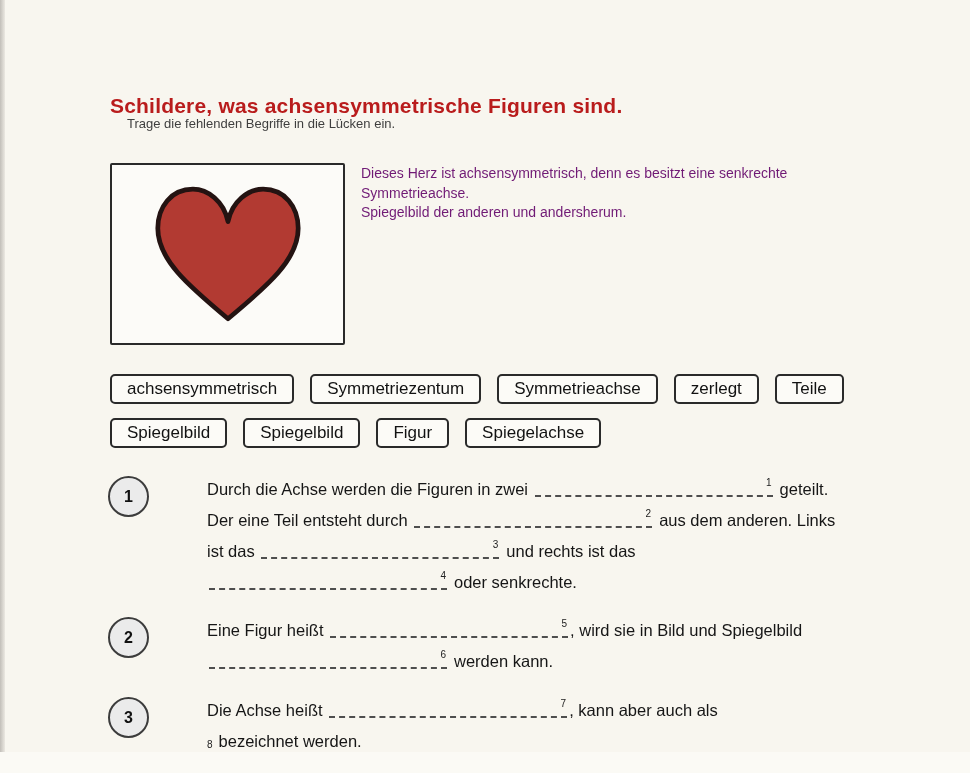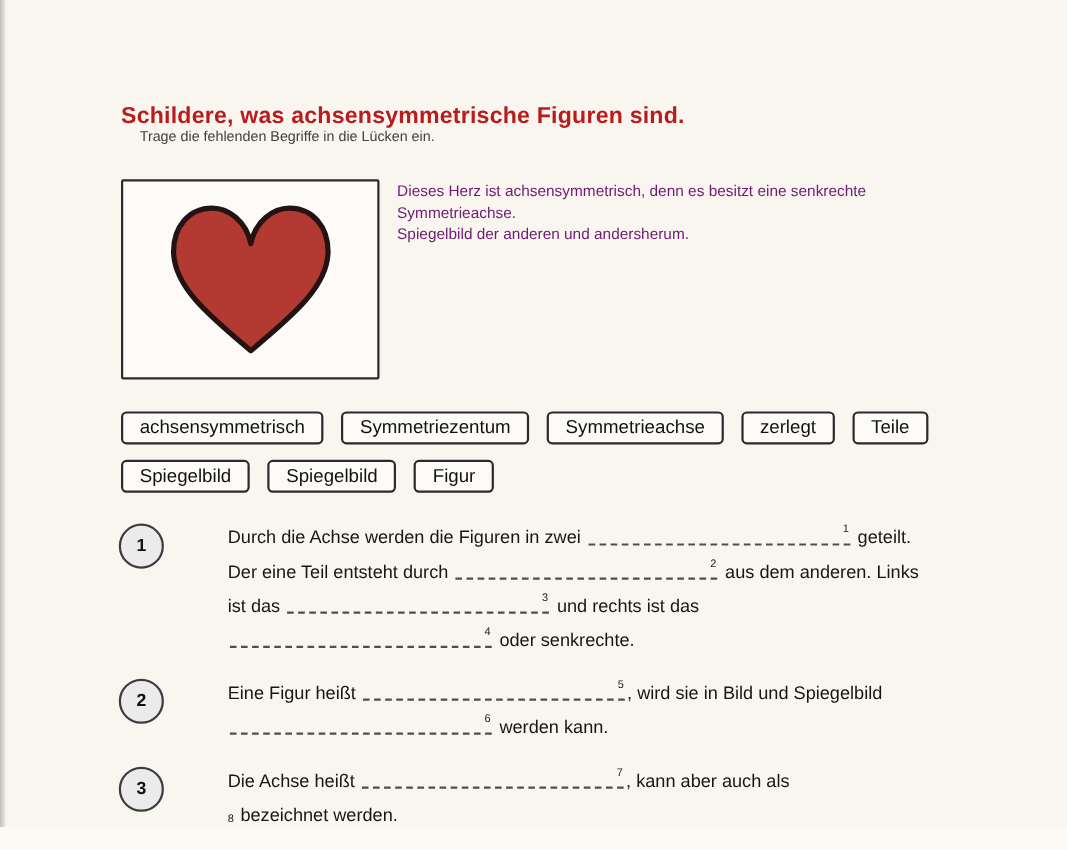--- a/index.html
+++ b/index.html
@@ -71,20 +71,21 @@
     <div class="chip">achsensymmetrisch</div>
     <div class="chip">Symmetriezentum</div>
     <div class="chip">Symmetrieachse</div>
     <div class="chip">zerlegt</div>
     <div class="chip">Teile</div>
   </div>
   <div class="wb-row">
     <div class="chip">Spiegelbild</div>
     <div class="chip">Spiegelbild</div>
     <div class="chip">Figur</div>
+    <div class="chip">Spiegelachse</div>
   </div>
 </div>
 
 <div class="question" id="q1">
   <div class="qnum">1</div>
   <div class="qtext">
     <div class="qline"><span>Durch die Achse werden die Figuren in zwei</span> <span class="blank"><span class="bnum">1</span></span><span class="gap">geteilt.</span></div>
     <div class="qline"><span>Der eine Teil entsteht durch</span> <span class="blank"><span class="bnum">2</span></span><span class="gap">aus dem anderen. Links</span></div>
     <div class="qline"><span>ist das</span> <span class="blank"><span class="bnum">3</span></span><span class="gap">und rechts ist das</span></div>
     <div class="qline"><span class="blank"><span class="bnum">4</span></span><span class="gap">oder senkrechte.</span></div>

